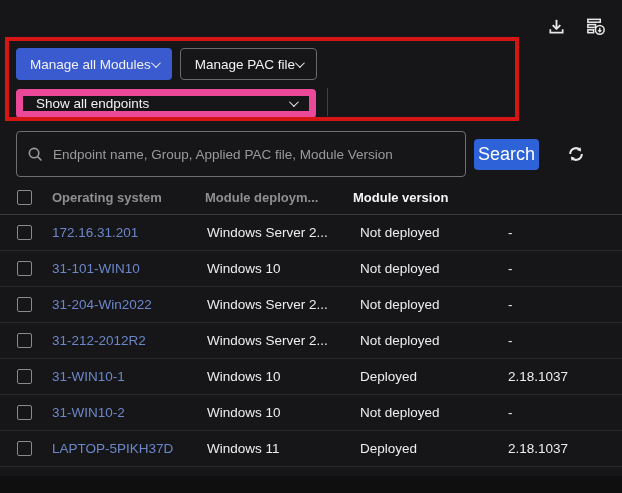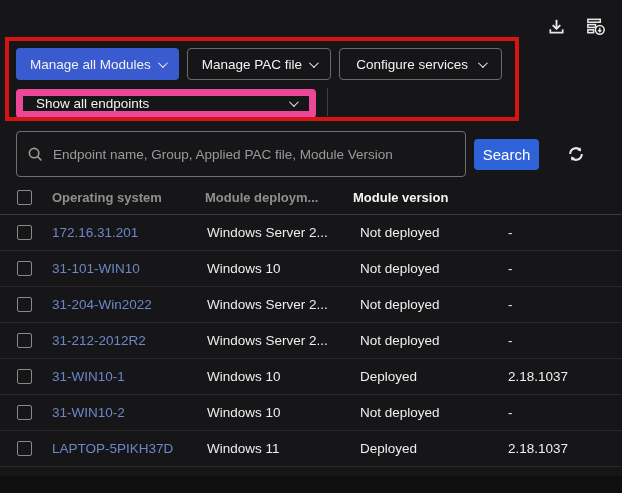--- a/index.html
+++ b/index.html
@@ -18,21 +18,21 @@
 
   
   .red-box {
     position:absolute; left:5px; top:37px; width:514px; height:84px;
     border:4px solid #d51414; pointer-events:none; z-index:5;
   }
 
   
   .btn-row { position:absolute; left:16px; top:48px; display:flex; gap:8px; }
   .btn {
-    height:32px; display:flex; align-items:center; gap:7px;
+    height:32px; display:flex; align-items:center; 
     padding:0 14px; border-radius:4px; font-size:13.5px; cursor:pointer;
     color:#f2f2f2; background:transparent; border:1px solid #6a6a6a; white-space:nowrap;
   }
   .btn.primary { background:#3a5ad0; border:none; }
   .btn.wide { min-width:163px; justify-content:space-between; padding:0 16px; }
   .chev {
     width:7px; height:7px; border-right:1.6px solid #f2f2f2; border-bottom:1.6px solid #f2f2f2;
     transform:rotate(45deg) translateY(-2px); display:inline-block; flex:none;
   }
   .filter-select {
@@ -48,21 +48,21 @@
     width:450px; height:46px; border:1px solid #6f6f6f; border-radius:4px;
     display:flex; align-items:center; padding:0 10px; gap:9px; background:transparent;
   }
   .search-box input {
     flex:1; background:transparent; border:none; outline:none;
     color:#e8e8e8; font-size:13.5px; font-family:inherit;
   }
   .search-box input::placeholder { color:#9a9a9a; }
   .search-btn {
     margin-left:8px; width:65px; height:31px; background:#2e62d9; color:#fff;
-    border:none; border-radius:4px; font-size:15px; font-family:inherit; cursor:pointer;
+    border:none; border-radius:4px; font-size:18px; font-family:inherit; cursor:pointer;
   }
   .refresh { margin-left:27px; cursor:pointer; display:flex; }
 
   
   .table { position:absolute; top:180px; left:0; width:622px; }
   .thead, .trow { display:flex; align-items:center; }
   .thead { height:35px; border-bottom:1px solid #3a3a3a; font-weight:bold; font-size:13px; }
   .trow  { height:36px; border-bottom:1px solid #292929; font-size:13.5px; }
   .c-check { width:52px; padding-left:17px; flex:none; display:flex; align-items:center; }
   .c-name  { width:155px; flex:none; }
@@ -108,24 +108,20 @@
 
 <div class="btn-row">
   <button class="btn primary">
     <span>Manage all Modules</span>
     <span class="chev"></span>
   </button>
   <button class="btn">
     <span>Manage PAC file</span>
     <span class="chev"></span>
   </button>
-  <button class="btn wide">
-    <span>Configure services</span>
-    <span class="chev"></span>
-  </button>
 </div>
 
 <div class="filter-select">
   <span>Show all endpoints</span>
   <span class="chev"></span>
 </div>
 <div class="v-divider"></div>
 
 <div class="search-row">
   <div class="search-box">

